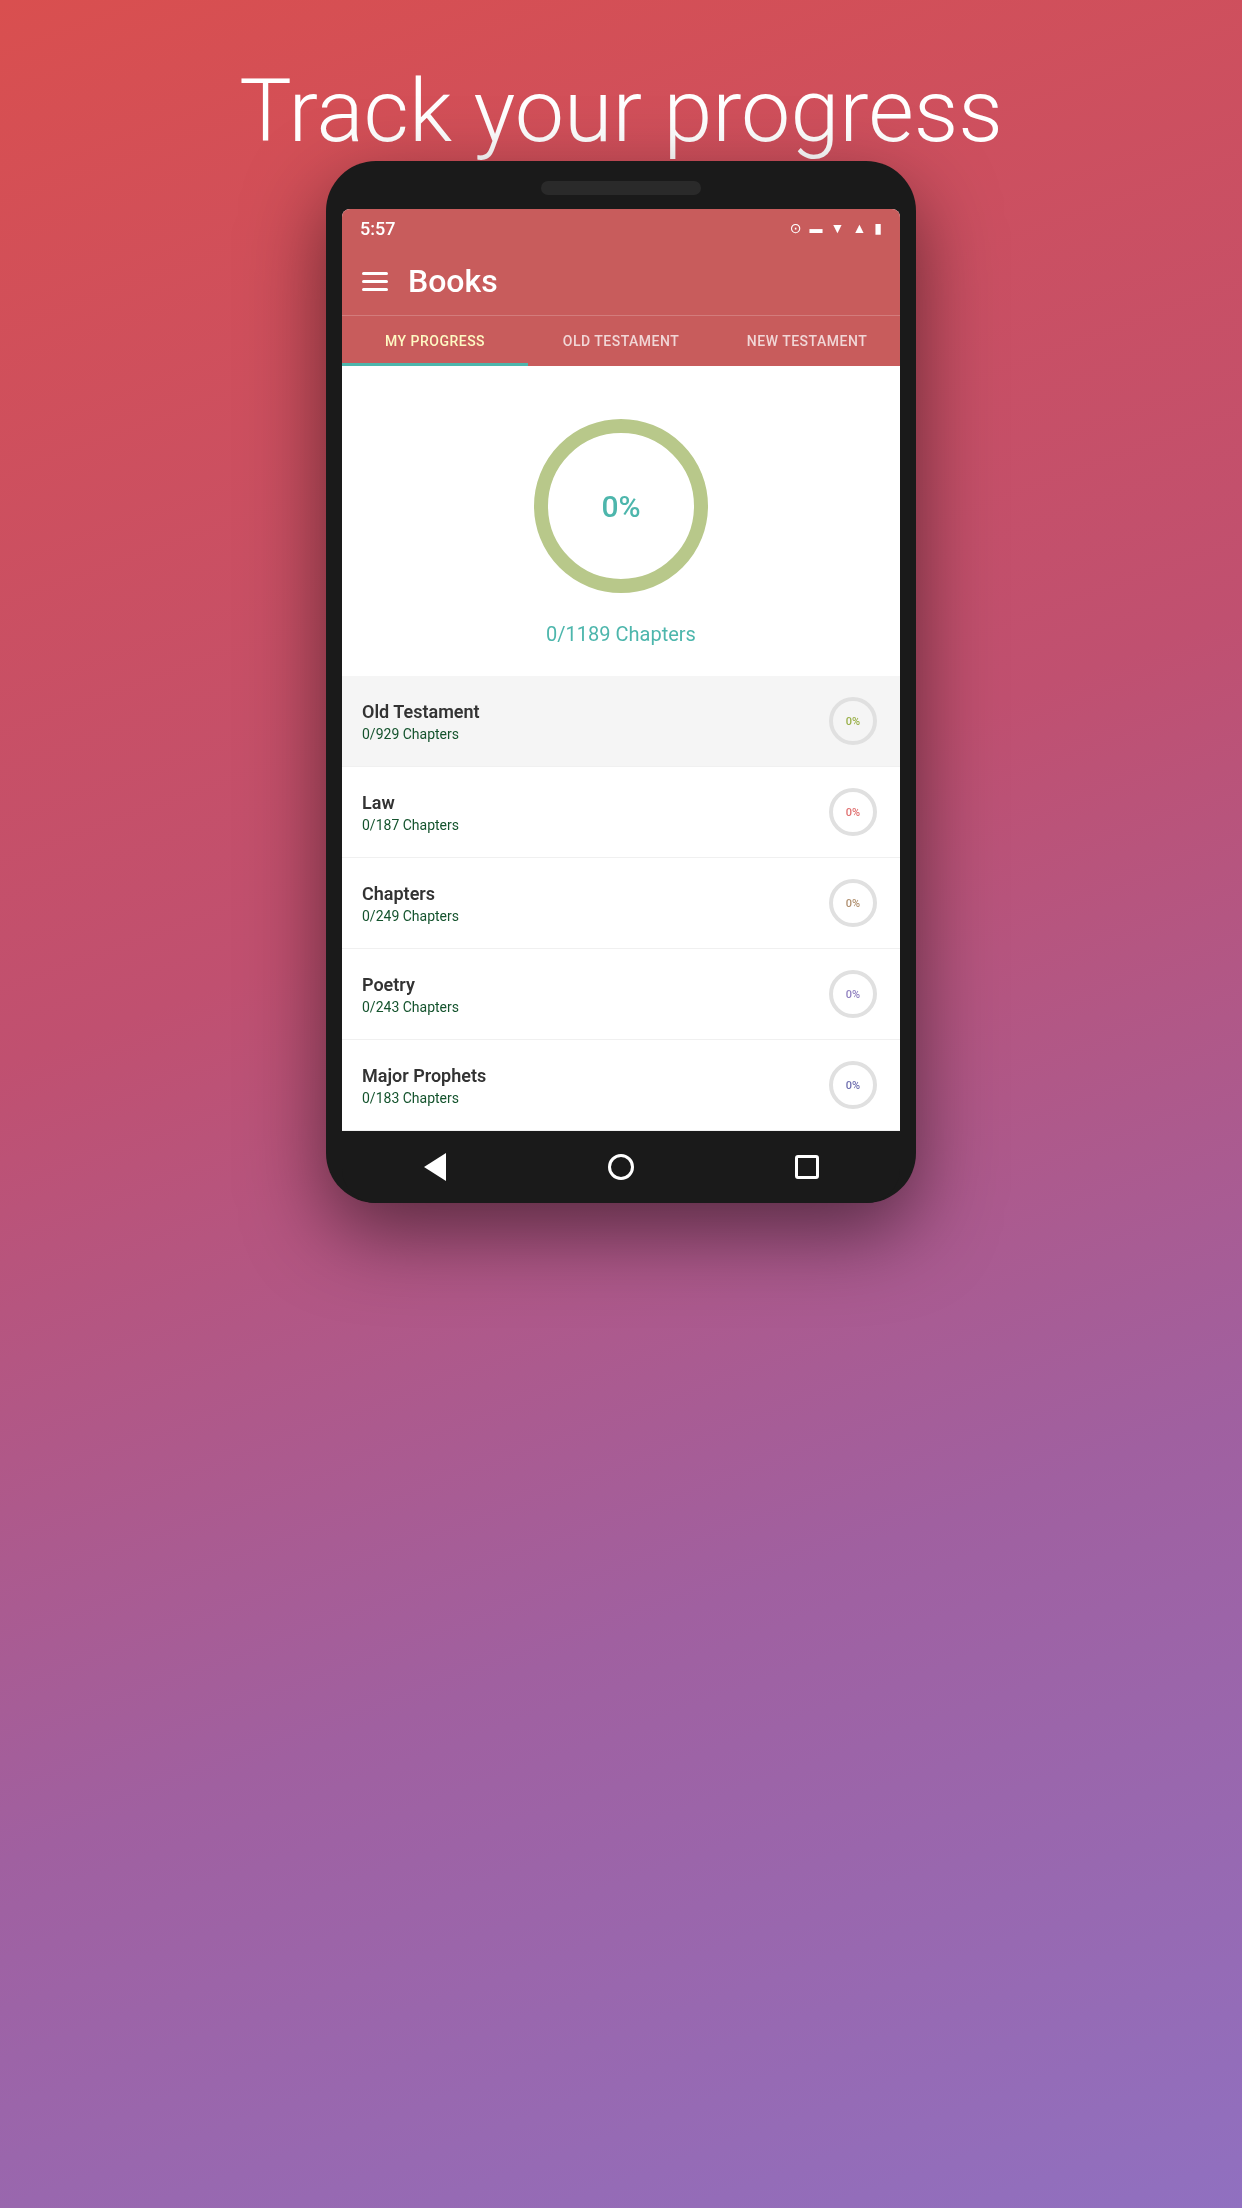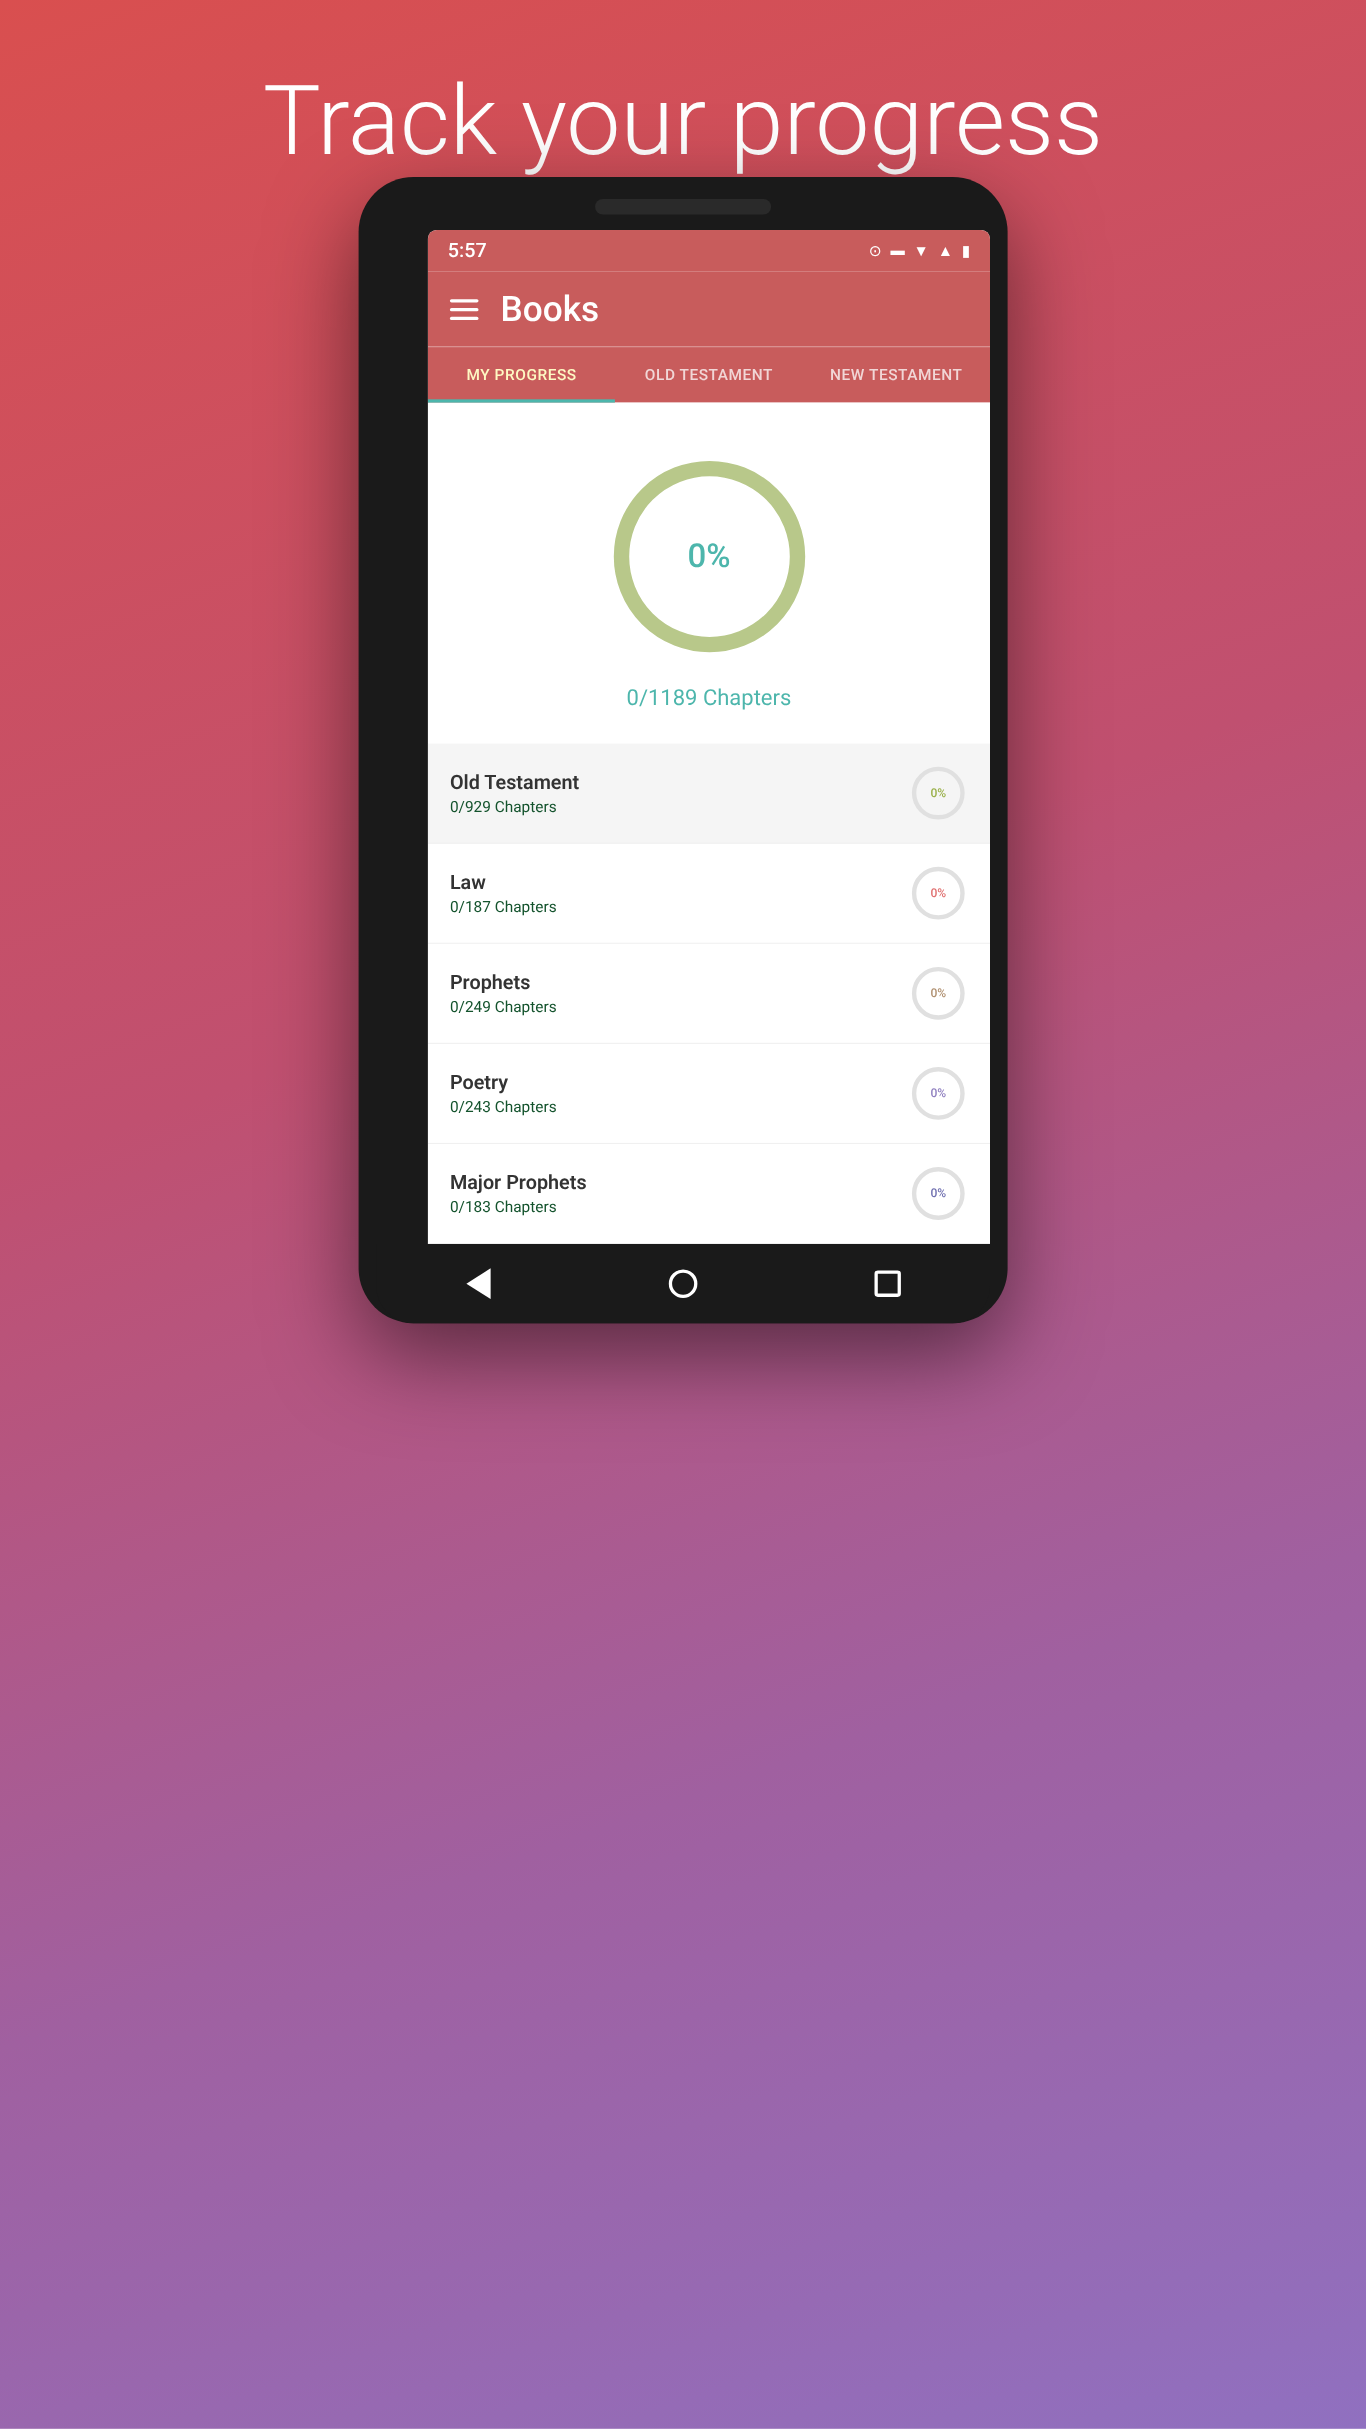--- a/index.html
+++ b/index.html
@@ -38,21 +38,20 @@
       height: 14px;
       background: #2a2a2a;
       border-radius: 8px;
       margin: 0 auto 14px auto;
     }
 
     .phone-screen {
       background: white;
       border-radius: 8px 8px 0 0;
       overflow: hidden;
-      margin-left: 47px;
     }
 
     
     .status-bar {
       background: #c85c5c;
       height: 38px;
       display: flex;
       align-items: center;
       justify-content: space-between;
       padding: 0 18px;
@@ -347,21 +346,21 @@
       <div class="mini-circle">
         <svg viewBox="0 0 54 54">
           <circle fill="none" stroke="#e0e0e0" stroke-width="4" cx="27" cy="27" r="22"></circle>
           <circle fill="none" stroke="#e88080" stroke-width="4" cx="27" cy="27" r="22" stroke-dasharray="138" stroke-dashoffset="138"></circle>
         </svg>
         <div class="mini-circle-text" style="color:#e07070">0%</div>
       </div>
     </div>
         <div class="list-item">
       <div class="list-item-text">
-        <div class="list-item-title">Prophets</div>
+        <div class="list-item-title">Chapters</div>
         <div class="list-item-subtitle">0/249 Chapters</div>
       </div>
       <div class="mini-circle">
         <svg viewBox="0 0 54 54">
           <circle fill="none" stroke="#e0e0e0" stroke-width="4" cx="27" cy="27" r="22"></circle>
           <circle fill="none" stroke="#c0a890" stroke-width="4" cx="27" cy="27" r="22" stroke-dasharray="138" stroke-dashoffset="138"></circle>
         </svg>
         <div class="mini-circle-text" style="color:#b09070">0%</div>
       </div>
     </div>

